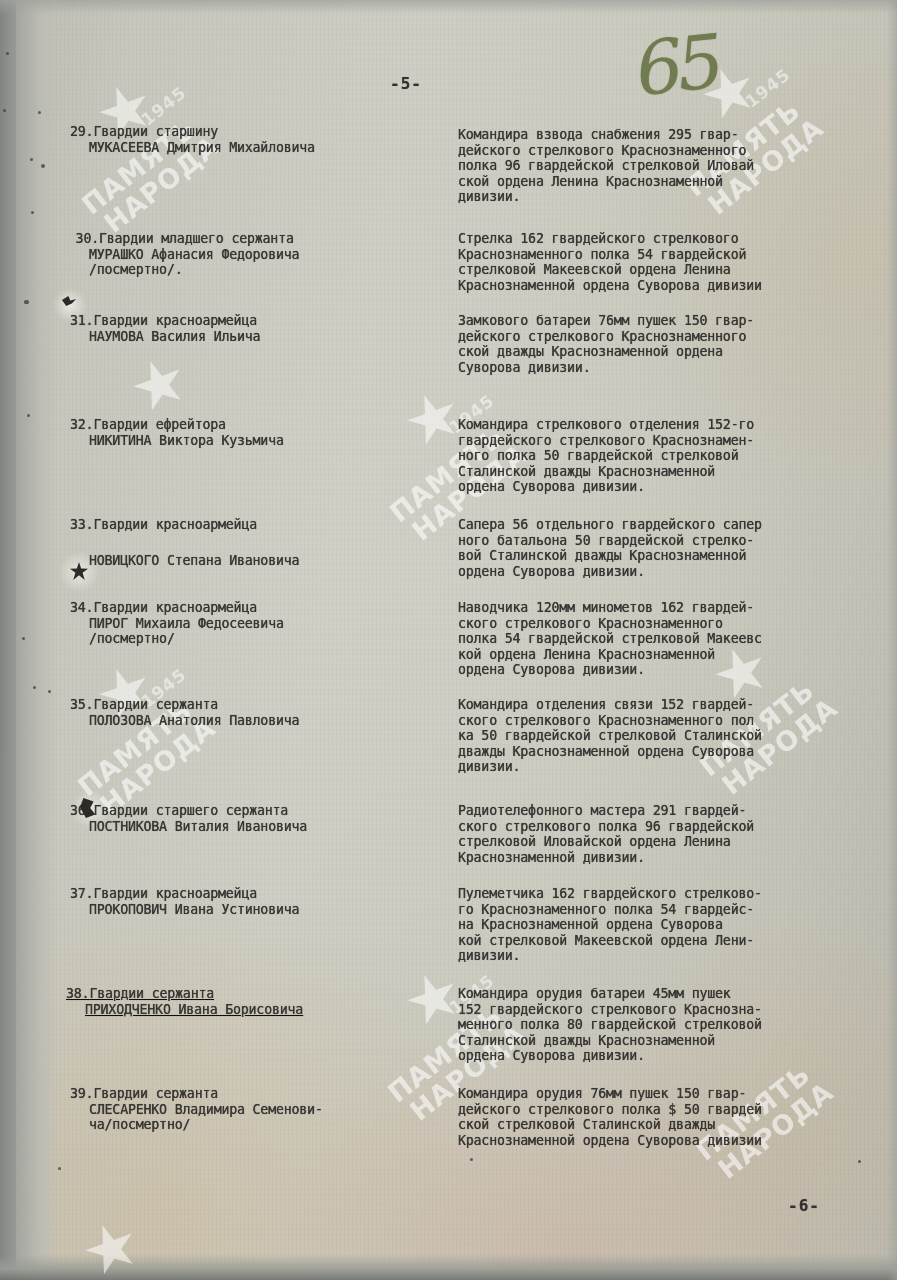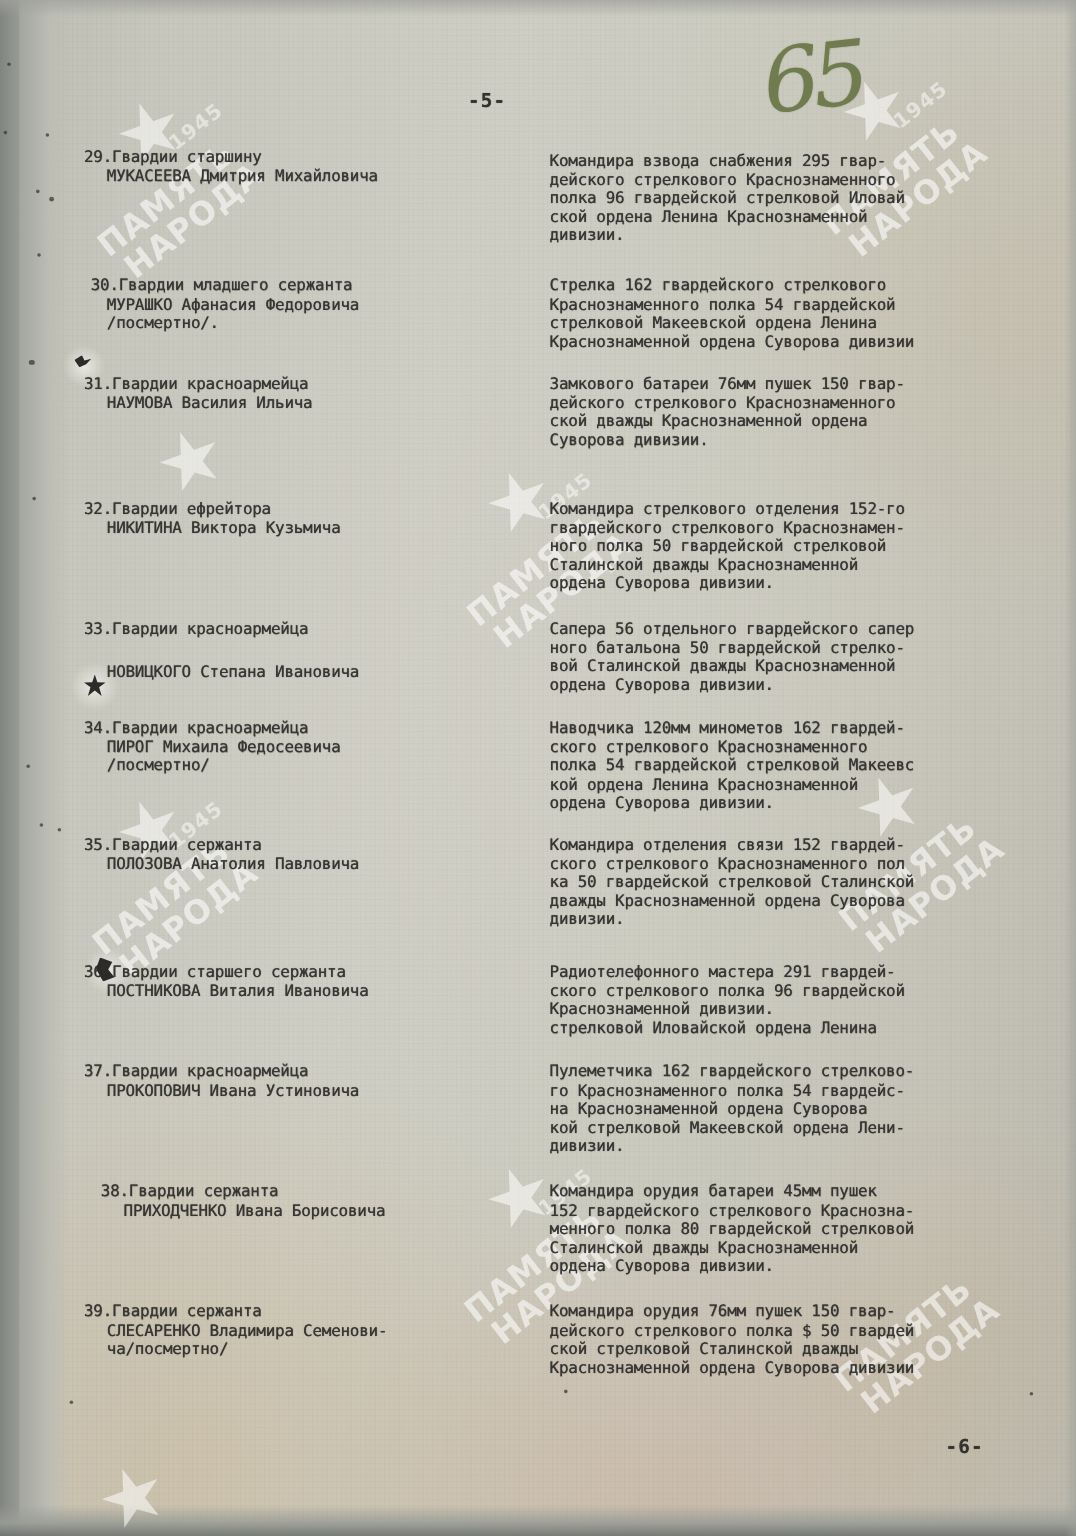--- a/index.html
+++ b/index.html
@@ -306,35 +306,35 @@
         <div class="typed" style="position: relative;">дважды Краснознаменной ордена Суворова</div>
         <div class="typed" style="position: relative;">дивизии.</div>
       </div>
       <div class="entry-block" style="left: 70px; top: 803px;">
         <div class="typed" style="position: relative;"><span>36.</span><span>Гвардии старшего сержанта</span></div>
         <div class="typed" style="position: relative; padding-left: 19px;">ПОСТНИКОВА Виталия Ивановича</div>
       </div>
       <div class="entry-block" style="left: 458px; top: 803px;">
         <div class="typed" style="position: relative;">Радиотелефонного мастера 291 гвардей-</div>
         <div class="typed" style="position: relative;">ского стрелкового полка 96 гвардейской</div>
+        <div class="typed" style="position: relative;">стрелковой Иловайской ордена Ленина</div>
         <div class="typed" style="position: relative;">Краснознаменной дивизии.</div>
-        <div class="typed" style="position: relative;">стрелковой Иловайской ордена Ленина</div>
       </div>
       <div class="entry-block" style="left: 70px; top: 886px;">
         <div class="typed" style="position: relative;"><span>37.</span><span>Гвардии красноармейца</span></div>
         <div class="typed" style="position: relative; padding-left: 19px;">ПРОКОПОВИЧ Ивана Устиновича</div>
       </div>
       <div class="entry-block" style="left: 458px; top: 886px;">
         <div class="typed" style="position: relative;">Пулеметчика 162 гвардейского стрелково-</div>
         <div class="typed" style="position: relative;">го Краснознаменного полка 54 гвардейс-</div>
         <div class="typed" style="position: relative;">на Краснознаменной ордена Суворова</div>
         <div class="typed" style="position: relative;">кой стрелковой Макеевской ордена Лени-</div>
         <div class="typed" style="position: relative;">дивизии.</div>
       </div>
-      <div class="entry-block" style="left: 84px; top: 986px;">
+      <div class="entry-block" style="left: 66px; top: 986px; text-decoration: underline;">
         <div class="typed" style="position: relative;"><span>38.</span><span>Гвардии сержанта</span></div>
         <div class="typed" style="position: relative; padding-left: 19px;">ПРИХОДЧЕНКО Ивана Борисовича</div>
       </div>
       <div class="entry-block" style="left: 458px; top: 986px;">
         <div class="typed" style="position: relative;">Командира орудия батареи 45мм пушек</div>
         <div class="typed" style="position: relative;">152 гвардейского стрелкового Краснозна-</div>
         <div class="typed" style="position: relative;">менного полка 80 гвардейской стрелковой</div>
         <div class="typed" style="position: relative;">Сталинской дважды Краснознаменной</div>
         <div class="typed" style="position: relative;">ордена Суворова дивизии.</div>
       </div>

